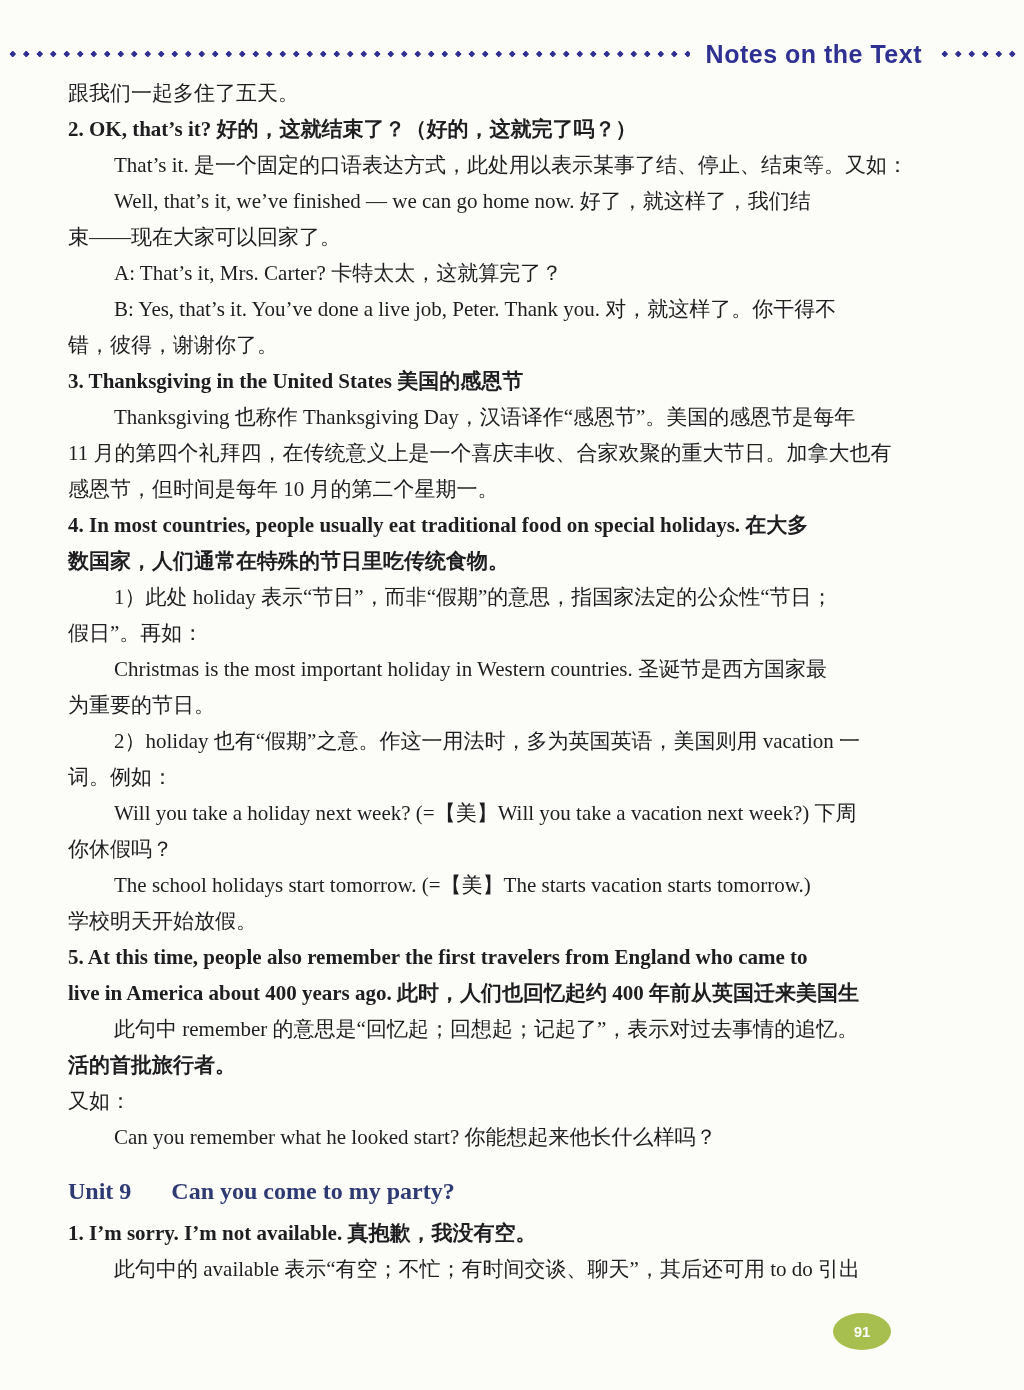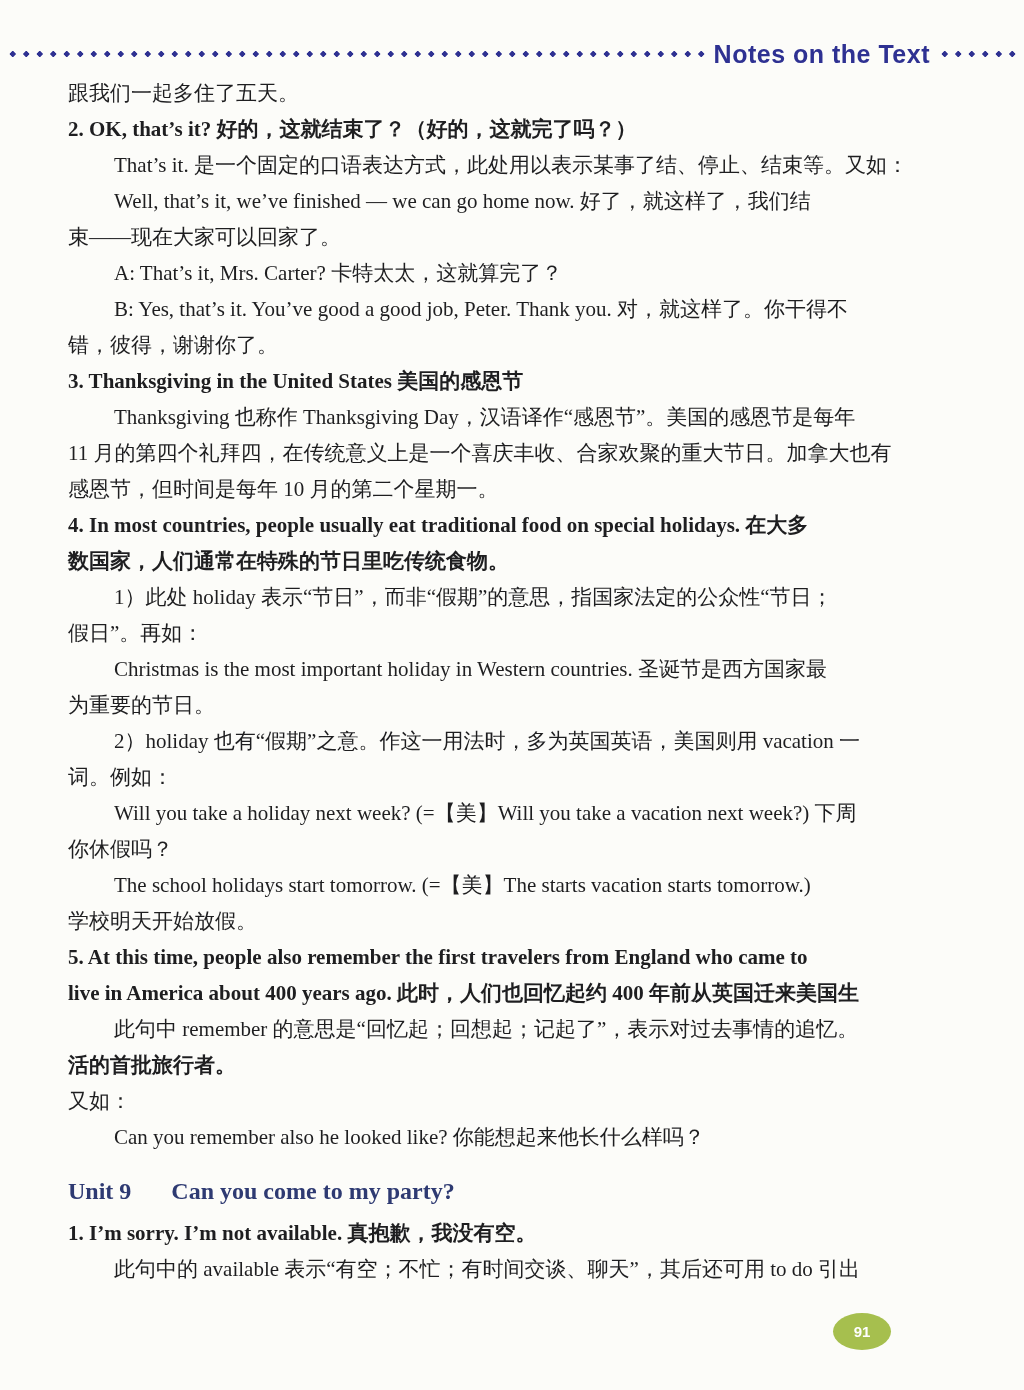--- a/index.html
+++ b/index.html
@@ -26,21 +26,21 @@
     height: 8px;
     background-image: radial-gradient(circle 2.7px at 50% 50%, #2e3192 97%, rgba(46,49,146,0) 100%);
     background-size: 13.5px 8px;
     background-repeat: repeat-x;
     background-position: left center;
   }
   .dots-left { flex: 1 1 auto; }
   .dots-right { width: 80px; flex: 0 0 auto; }
   .hdr-title {
     flex: 0 0 auto;
-    margin: 0 8px;
+    margin: 0 16px;
     font-family: "Liberation Sans", sans-serif;
     font-weight: bold;
     font-size: 25px;
     color: #2e3192;
     letter-spacing: 0.5px;
     white-space: nowrap;
   }
   
   .page-body {
     position: absolute;
@@ -93,21 +93,21 @@
   <div class="dots dots-right"></div>
 </div>
 
 <div class="page-body">
   <div class="ln">跟我们一起多住了五天。</div>
   <div class="ln b">2.  OK, that’s it? 好的，这就结束了？（好的，这就完了吗？）</div>
   <div class="ln ind">That’s it. 是一个固定的口语表达方式，此处用以表示某事了结、停止、结束等。又如：</div>
   <div class="ln ind">Well, that’s it, we’ve finished — we can go home now. 好了，就这样了，我们结</div>
   <div class="ln">束——现在大家可以回家了。</div>
   <div class="ln ind">A: That’s it, Mrs. Carter? 卡特太太，这就算完了？</div>
-  <div class="ln ind">B: Yes, that’s it. You’ve good a good job, Peter. Thank you. 对，就这样了。你干得不</div>
+  <div class="ln ind">B: Yes, that’s it. You’ve done a live job, Peter. Thank you. 对，就这样了。你干得不</div>
   <div class="ln">错，彼得，谢谢你了。</div>
   <div class="ln b">3.  Thanksgiving in the United States 美国的感恩节</div>
   <div class="ln ind">Thanksgiving 也称作 Thanksgiving Day，汉语译作“感恩节”。美国的感恩节是每年</div>
   <div class="ln">11 月的第四个礼拜四，在传统意义上是一个喜庆丰收、合家欢聚的重大节日。加拿大也有</div>
   <div class="ln">感恩节，但时间是每年 10 月的第二个星期一。</div>
   <div class="ln b">4.  In most countries, people usually eat traditional food on special holidays. 在大多</div>
   <div class="ln b">数国家，人们通常在特殊的节日里吃传统食物。</div>
   <div class="ln ind">1）此处 holiday 表示“节日”，而非“假期”的意思，指国家法定的公众性“节日；</div>
   <div class="ln">假日”。再如：</div>
   <div class="ln ind">Christmas is the most important holiday in Western countries. 圣诞节是西方国家最</div>
@@ -116,21 +116,21 @@
   <div class="ln">词。例如：</div>
   <div class="ln ind">Will you take a holiday next week? (=【美】Will you take a vacation next week?) 下周</div>
   <div class="ln">你休假吗？</div>
   <div class="ln ind">The school holidays start tomorrow. (=【美】The starts vacation starts tomorrow.)</div>
   <div class="ln">学校明天开始放假。</div>
   <div class="ln b">5.  At this time, people also remember the first travelers from England who came to</div>
   <div class="ln b">live in America about 400 years ago. 此时，人们也回忆起约 400 年前从英国迁来美国生</div>
   <div class="ln ind">此句中 remember 的意思是“回忆起；回想起；记起了”，表示对过去事情的追忆。</div>
   <div class="ln b">活的首批旅行者。</div>
   <div class="ln">又如：</div>
-  <div class="ln ind">Can you remember also he looked like? 你能想起来他长什么样吗？</div>
+  <div class="ln ind">Can you remember what he looked start? 你能想起来他长什么样吗？</div>
 
   <div class="unit-h">
     <span>Unit 9</span><span class="gap"></span><span>Can you come to my party?</span>
   </div>
 
   <div class="ln b">1.  I’m sorry. I’m not available. 真抱歉，我没有空。</div>
   <div class="ln ind">此句中的 available 表示“有空；不忙；有时间交谈、聊天”，其后还可用 to do 引出</div>
 </div>
 
 <div class="page-num">

